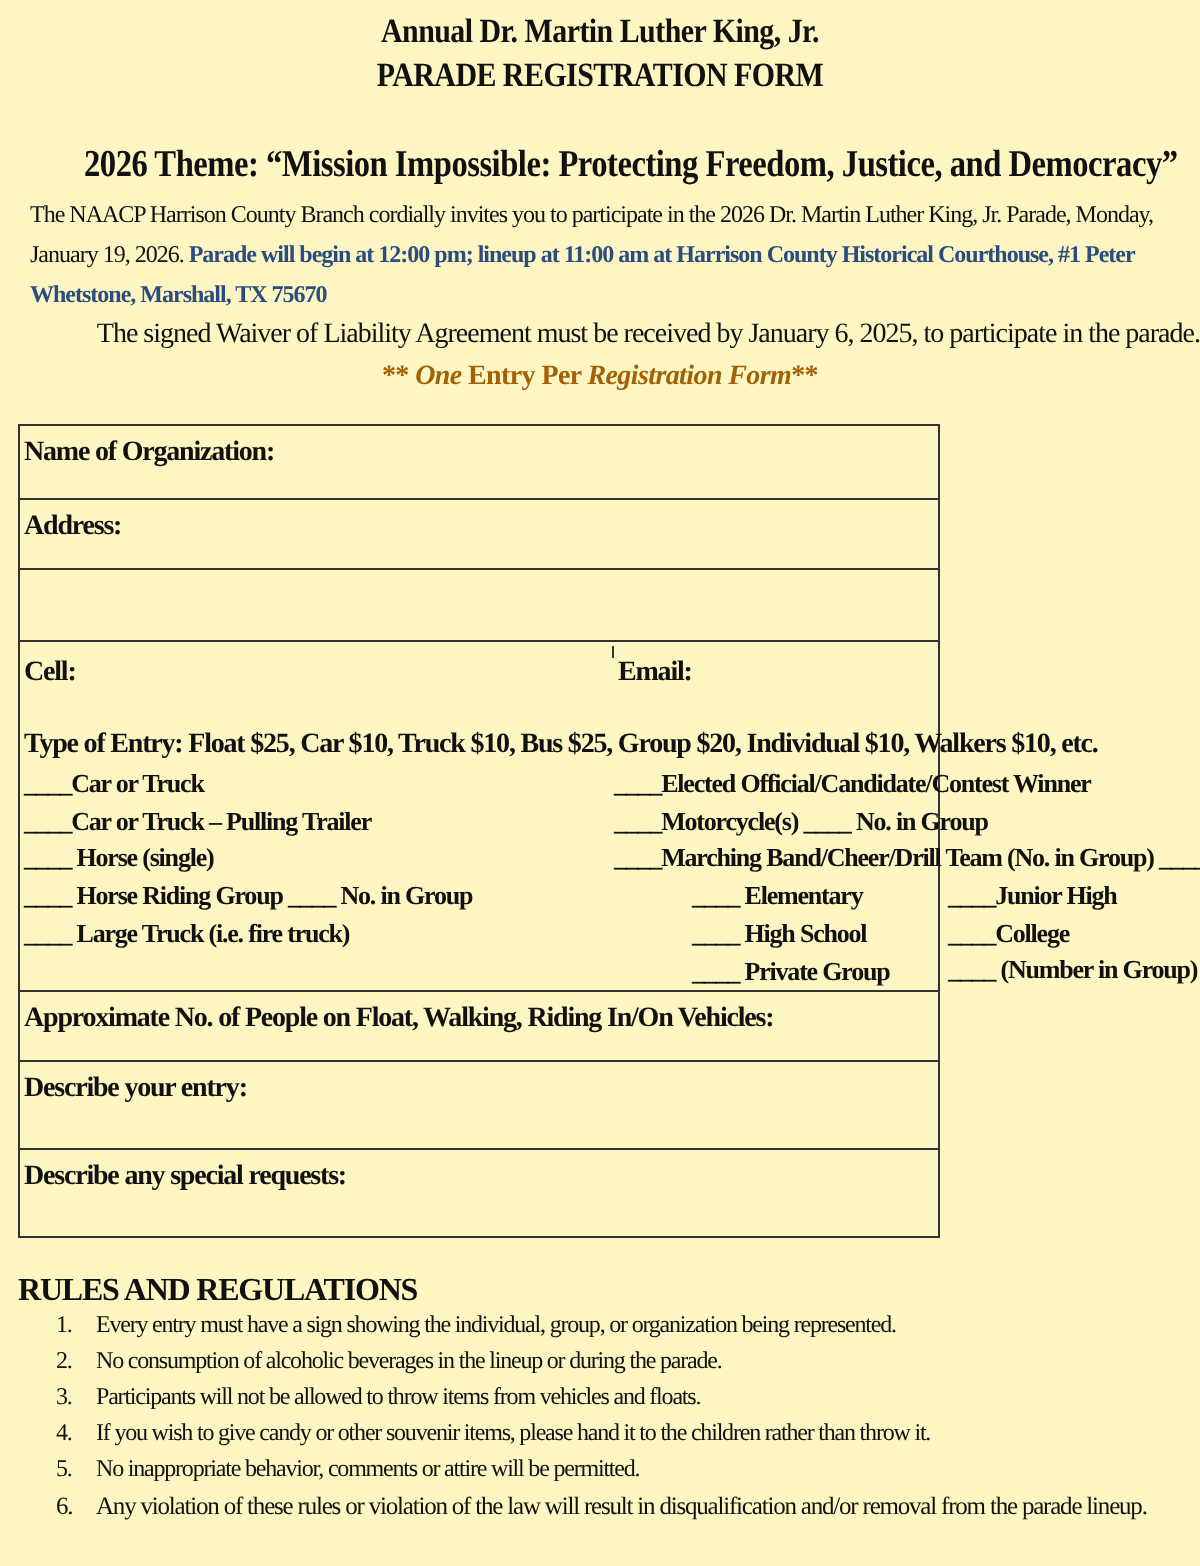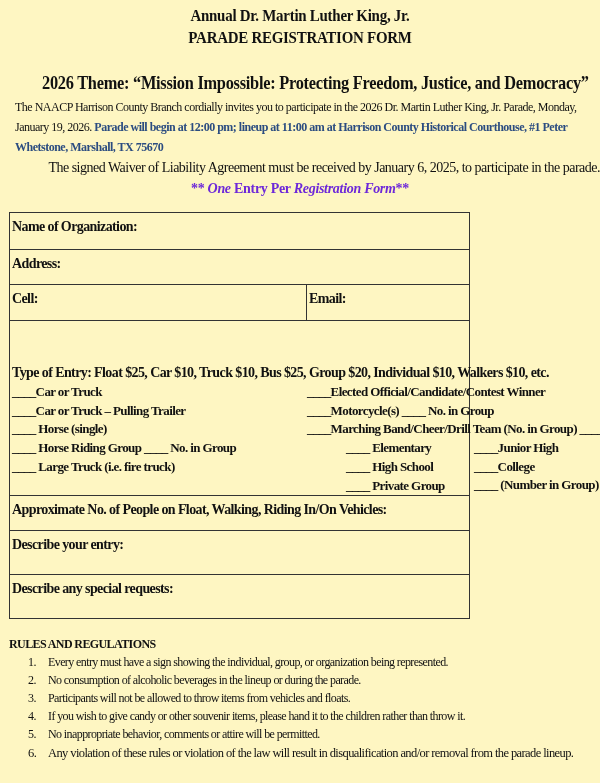--- a/index.html
+++ b/index.html
@@ -9,41 +9,41 @@
     font-family: "Liberation Serif", "DejaVu Serif", serif;
     color: #111;
     position: relative;
   }
   #title1 { position: absolute; top: 6px; left: 0; width: 600px; text-align: center; font-weight: bold; font-size: 17px; transform: scaleX(0.88); letter-spacing: -0.3px; }
   #title2 { position: absolute; top: 28px; left: 0; width: 600px; text-align: center; font-weight: bold; font-size: 17px; transform: scaleX(0.88); letter-spacing: -0.3px; }
   #theme { position: absolute; top: 72px; left: 0; width: 600px; text-align: center; font-weight: bold; font-size: 19px; transform: scaleX(0.86); letter-spacing: -0.3px; white-space: nowrap; }
   #intro { position: absolute; top: 97px; left: 15px; width: 580px; font-size: 12px; line-height: 20px; letter-spacing: -0.5px; }
   #intro .blue { color: #2b4c80; font-weight: bold; }
   #waiver { position: absolute; top: 160px; left: 0; width: 600px; text-align: right; font-size: 14px; letter-spacing: -0.5px; white-space: nowrap; }
-  #oneentry { position: absolute; top: 181px; left: 0; width: 600px; text-align: center; font-size: 14px; font-weight: bold; color: #6d28d9; letter-spacing: -0.3px; }
+  #oneentry { position: absolute; top: 181px; left: 0; width: 600px; text-align: center; font-size: 14px; font-weight: bold; color: #a16207; letter-spacing: -0.3px; }
   #oneentry i { font-style: italic; }
 
   #form { position: absolute; top: 212px; left: 9px; width: 461px; border: 1.5px solid #333; box-sizing: border-box; font-weight: bold; }
   .row { border-bottom: 1.5px solid #333; box-sizing: border-box; font-size: 14px; letter-spacing: -0.6px; padding: 6px 2px 0 2px; }
   .row:last-child { border-bottom: none; }
   .r-org { height: 37px; }
   .r-addr { height: 35px; }
   .r-cell { height: 36px; display: flex; padding: 0; }
-  .r-cell .half { padding: 6px 2px 0 2px; box-sizing: border-box; }
+  .r-cell .half { padding: 6px 2px 0 2px; box-sizing: border-box; margin-top: 38px; }
   .r-cell .left { width: 297px; border-right: 1.5px solid #333; }
   .r-contact { height: 36px; }
   .r-type { height: 138px; position: relative; padding: 0; margin-top: 37px; }
   .r-people { height: 35px; }
   .r-describe { height: 44px; }
   .r-special { height: 43px; }
 
   .type-head { position: absolute; top: 7px; left: 2px; font-size: 14px; white-space: nowrap; }
   .opt { position: absolute; font-size: 13px; letter-spacing: -0.6px; white-space: nowrap; }
 
-  #rules-title { position: absolute; top: 637px; left: 9px; font-size: 12px; font-weight: bold; letter-spacing: -0.6px; }
+  #rules-title { position: absolute; top: 637px; left: 9px; font-size: 16px; font-weight: bold; letter-spacing: -0.6px; }
   #rules { position: absolute; top: 655px; left: 28px; margin: 0; padding: 0; list-style: none; }
   #rules li { font-size: 12px; letter-spacing: -0.6px; height: 18px; white-space: nowrap; }
   #rules li .num { display: inline-block; width: 20px; }
   #rules li.last { font-size: 12.5px; margin-top: 1px; }
 </style>
 </head>
 <body>
 
 <div id="title1">Annual Dr. Martin Luther King, Jr.</div>
 <div id="title2">PARADE REGISTRATION FORM</div>

